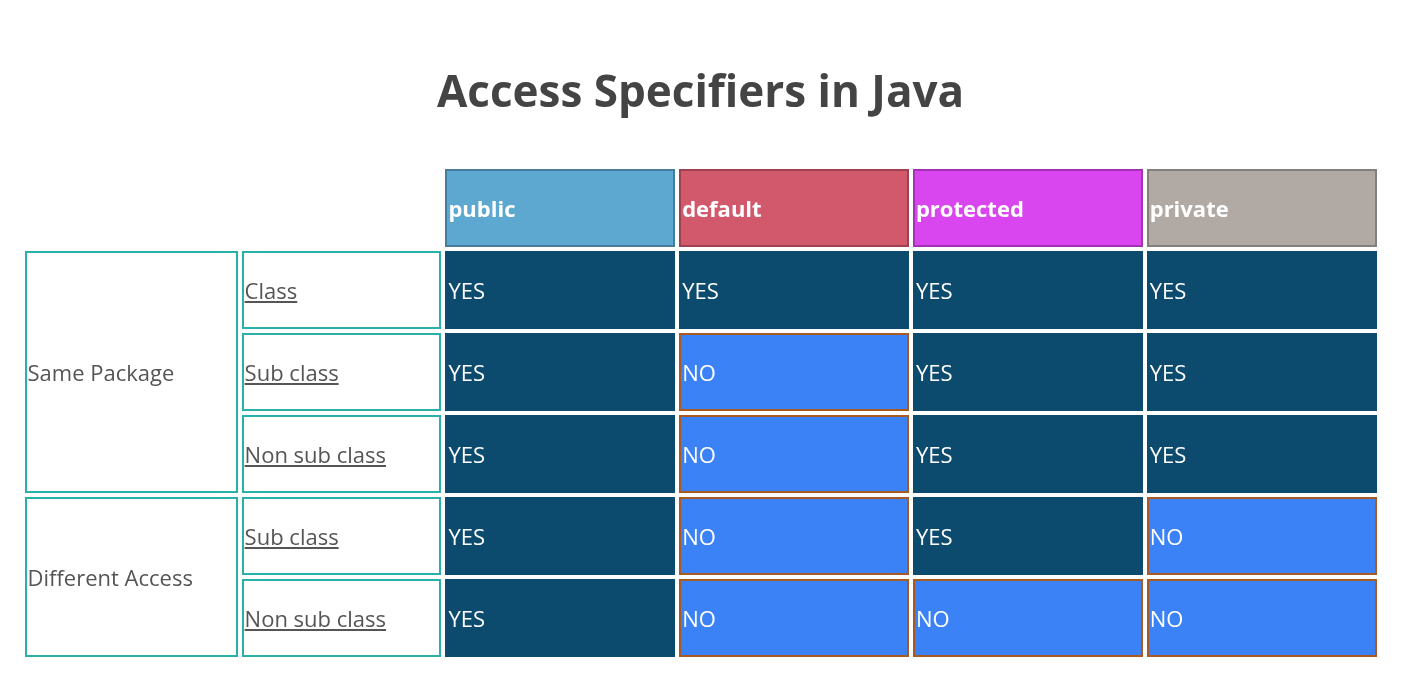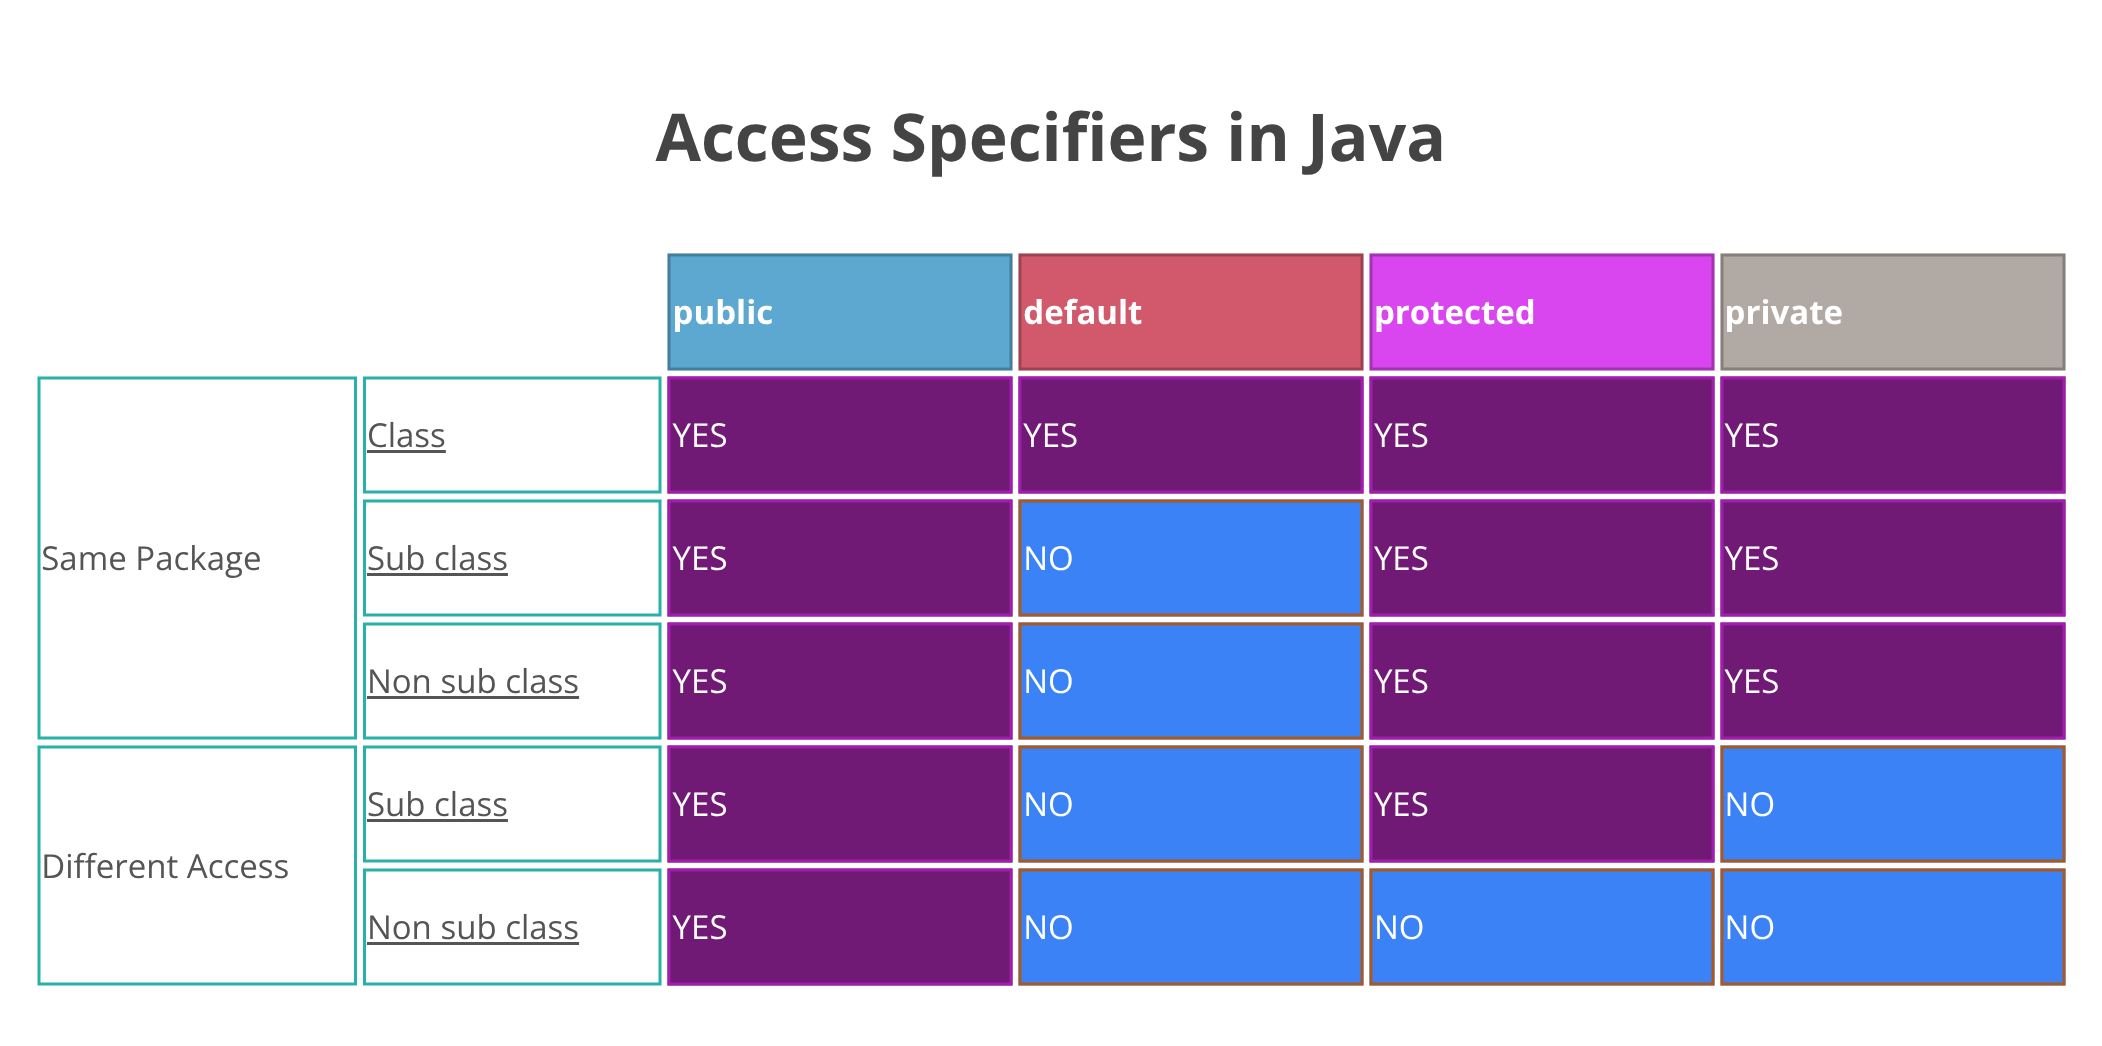--- a/index.html
+++ b/index.html
@@ -55,22 +55,22 @@
   td.group { font-size: 22px; }
   td.scope { font-size: 22px; text-decoration: underline; }
 
   
   td.val {
     color: #ffffff;
     font-weight: 500;
     font-size: 22px;
   }
   td.val.yes {
-    background: #701a75;
-    border: 2px solid #a21caf;
+    background: #0c4a6e;
+    border: 2px solid #0c4a6e;
   }
   td.val.no {
     background: #3b82f6;
     border: 2px solid #a85a22;
   }
   
   td.blank {
     border: none;
     background: transparent;
   }

